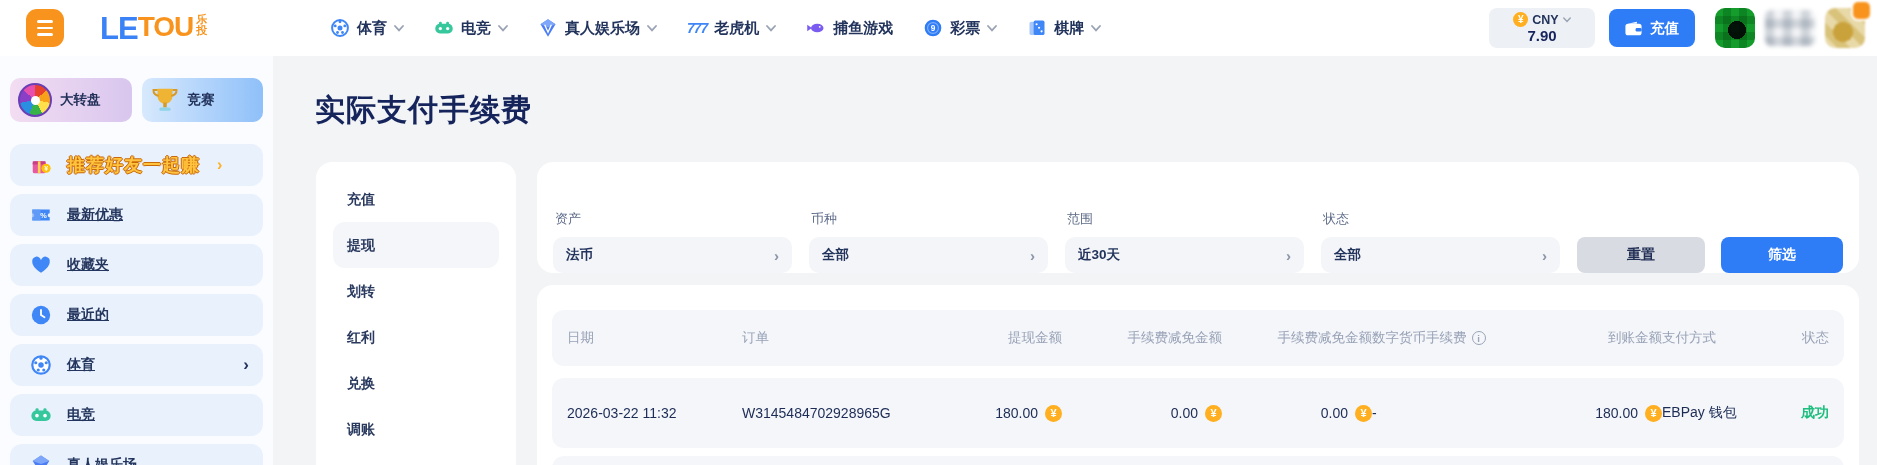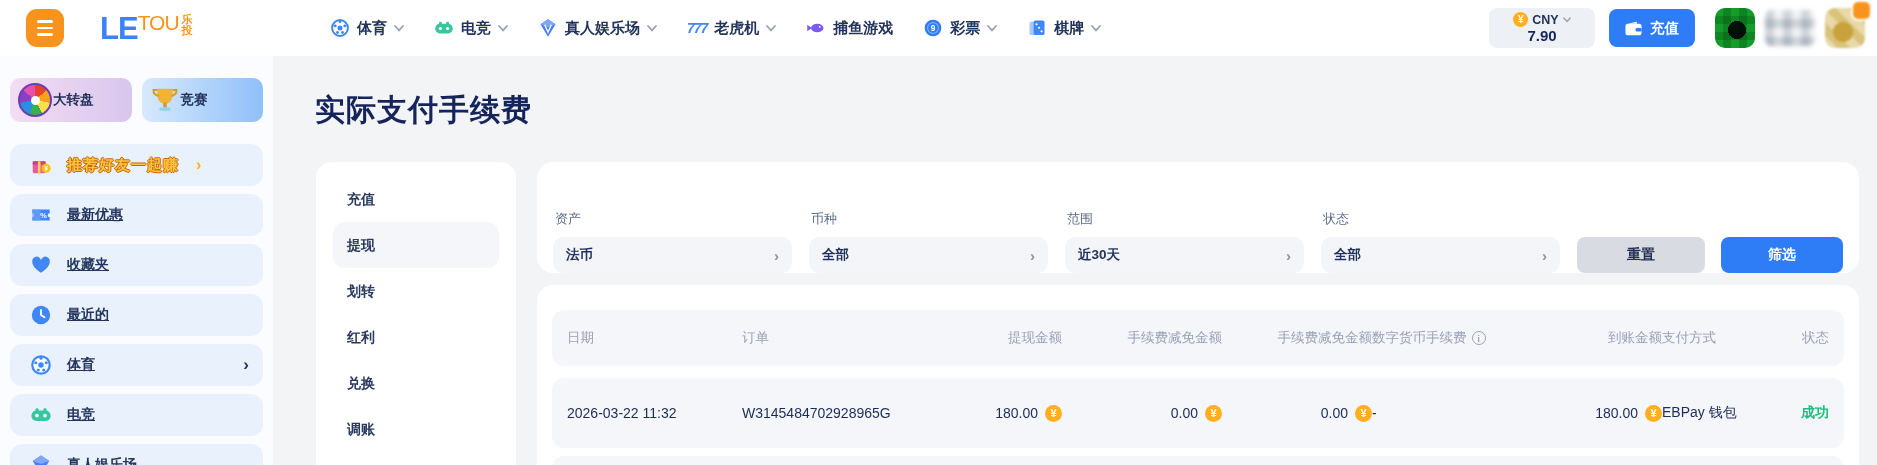--- a/index.html
+++ b/index.html
@@ -6,21 +6,21 @@
   html,body { width:1877px; height:465px; overflow:hidden; }
   body { font-family:"Liberation Sans","DejaVu Sans",sans-serif; background:#f3f4f6; position:relative; color:#1e2c55; }
 
   
   .topbar { position:absolute; top:0; left:0; width:1877px; height:56px; background:#ffffff; z-index:5; }
   .hamburger { position:absolute; left:26px; top:9px; width:38px; height:38px; border-radius:11px; background:#f8941d;
     display:flex; flex-direction:column; justify-content:center; align-items:center; gap:4px; cursor:pointer; }
   .hamburger span { width:16px; height:2.6px; background:#fff; border-radius:2px; }
   .logo { position:absolute; left:100px; top:11px; display:flex; align-items:flex-start; cursor:pointer; }
   .logo .le { font-size:31px; font-weight:800; letter-spacing:-1px; color:#3b82f6; }
-  .logo .tou { font-size:21px; font-weight:400; letter-spacing:-1px; color:#f8941d; }
+  .logo .tou { font-size:28px; font-weight:700; letter-spacing:-1px; color:#f8941d; }
   .logo .cn { display:flex; flex-direction:column; font-size:11px; line-height:11px; font-weight:700; color:#f8941d; margin-left:3px; margin-top:3px; width:12px; word-break:break-all; }
   .nav { position:absolute; left:330px; top:0; height:56px; display:flex; align-items:center; gap:30px; }
   .nav-item { display:flex; align-items:center; gap:7px; font-size:15px; font-weight:700; color:#22335c; cursor:pointer; white-space:nowrap; }
   .nav-item svg.ic { width:20px; height:20px; }
   .chev-down { width:10px; height:7px; }
   .slots-glyph { font-weight:800; font-style:italic; color:#3f86f6; font-size:14px; letter-spacing:-1px; }
 
   .right-cluster { position:absolute; right:12px; top:8px; display:flex; align-items:center; gap:10px; }
   .balance-pill { background:#edf0f5; border-radius:8px; min-width:106px; height:40px; padding:4px 12px; display:flex; flex-direction:column; align-items:center; justify-content:center; cursor:pointer; }
   .balance-top { display:flex; align-items:center; gap:4px; font-size:12.5px; font-weight:700; color:#22335c; line-height:14px; }
@@ -37,32 +37,32 @@
     background:repeating-linear-gradient(90deg,#cfd4da 0 9px,#f2f3f5 9px 18px),repeating-linear-gradient(0deg,#dadee3 0 9px,#ffffff 9px 18px);
     background-blend-mode:multiply; filter:blur(2.2px); cursor:pointer; }
   .avatar2 { position:relative; width:40px; height:40px; border-radius:10px;
     background:radial-gradient(circle at 45% 60%, #caa23c 0 10px, transparent 10px),repeating-linear-gradient(45deg,#e8d9a8 0 9px,#d9c27a 9px 18px);
     filter:blur(0.8px); cursor:pointer; }
   .avatar2-badge { position:absolute; right:-5px; top:-6px; width:17px; height:17px; border-radius:5px; background:#f8941d; box-shadow:0 0 0 2px #fff; filter:none; }
 
   
   .sidebar { position:absolute; left:0; top:56px; width:273px; height:409px; background:#fbfcff; padding:22px 10px 0 10px; }
   .side-top { display:flex; gap:10px; margin-bottom:22px; }
-  .pill-btn { flex:1; height:44px; border-radius:10px; display:flex; align-items:center; gap:1px; padding:0 6px 0 8px; font-size:13.5px; font-weight:700; color:#223159; cursor:pointer; }
+  .pill-btn { flex:1; height:44px; border-radius:10px; display:flex; align-items:center; gap:8px; padding:0 6px 0 8px; font-size:13.5px; font-weight:700; color:#223159; cursor:pointer; }
   .pill-wheel { background:linear-gradient(90deg,#f2ddf2,#d9c6ee); }
   .pill-contest { background:linear-gradient(90deg,#d7e9fd,#8fc0f9); }
   .wheel-ic { width:34px; height:34px; border-radius:50%;
     background:conic-gradient(#e8412c 0 14%, #f8a21b 14% 28%, #ffe04a 28% 42%, #37b34a 42% 56%, #2a8fe0 56% 72%, #8b3fc6 72% 86%, #e64fae 86% 100%);
     border:2px solid #6a3fb5; position:relative; flex-shrink:0; }
   .wheel-ic:after { content:""; position:absolute; left:50%; top:50%; width:9px; height:9px; margin:-4.5px 0 0 -4.5px; border-radius:50%; background:#fff; }
   .side-item { height:42px; border-radius:12px; background:#e9f1fd; display:flex; align-items:center; gap:15px; padding:0 14px 0 20px; margin-bottom:8px; font-size:14px; font-weight:600; color:#24365e; cursor:pointer; }
   .side-item svg { width:22px; height:22px; flex-shrink:0; }
   .side-item .grow { flex:1;text-decoration:underline; }
   .side-arrow { font-size:17px; font-weight:800; color:#24365e; }
-  .referral-text { font-size:15px; font-weight:800; color:#ffc33e; text-shadow:-1px 0 #c9690a, 0 1px #c9690a, 1px 0 #c9690a, 0 -1px #c9690a; letter-spacing:1px; }
+  .referral-text { font-size:18px; font-weight:800; color:#ffc33e; text-shadow:-1px 0 #c9690a, 0 1px #c9690a, 1px 0 #c9690a, 0 -1px #c9690a; letter-spacing:1px; }
   .referral-arrow { font-size:16px; font-weight:800; color:#ffb020; margin-left:2px; }
 
   
   .main { position:absolute; left:273px; top:56px; width:1604px; height:409px; background:#f3f4f6; }
   .page-title { position:absolute; left:42px; top:34px; font-size:30px; font-weight:800; color:#15255c; letter-spacing:1px; }
 
   .submenu-card { position:absolute; left:43px; top:106px; width:200px; height:380px; background:#fff; border-radius:16px; padding:14px 17px; }
   .submenu-item { height:46px; line-height:46px; border-radius:12px; padding-left:14px; font-size:14px; font-weight:600; color:#2a3a5f; cursor:pointer; }
   .submenu-item.active { background:#f4f6f9; }
 

